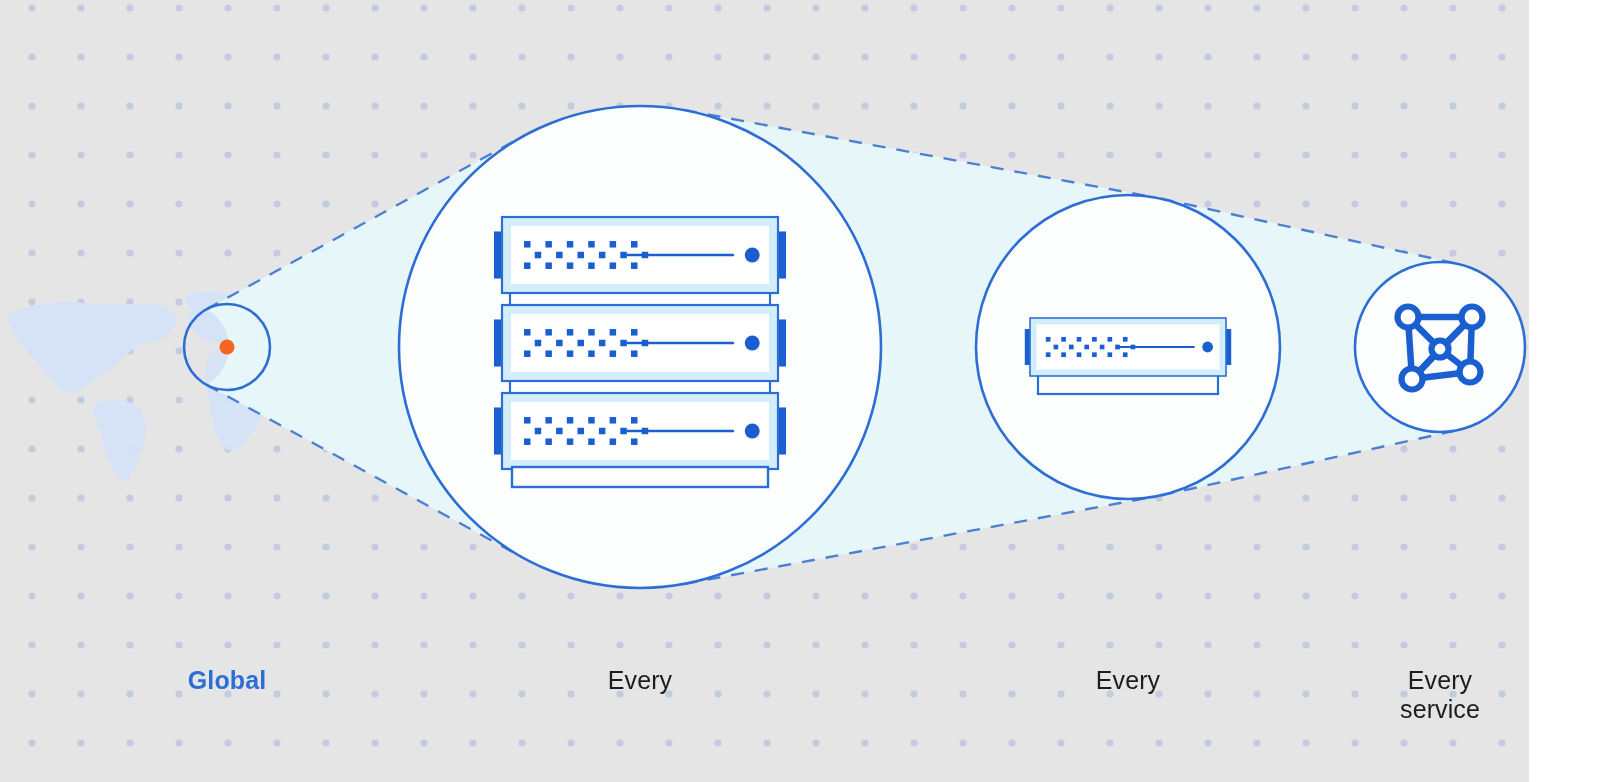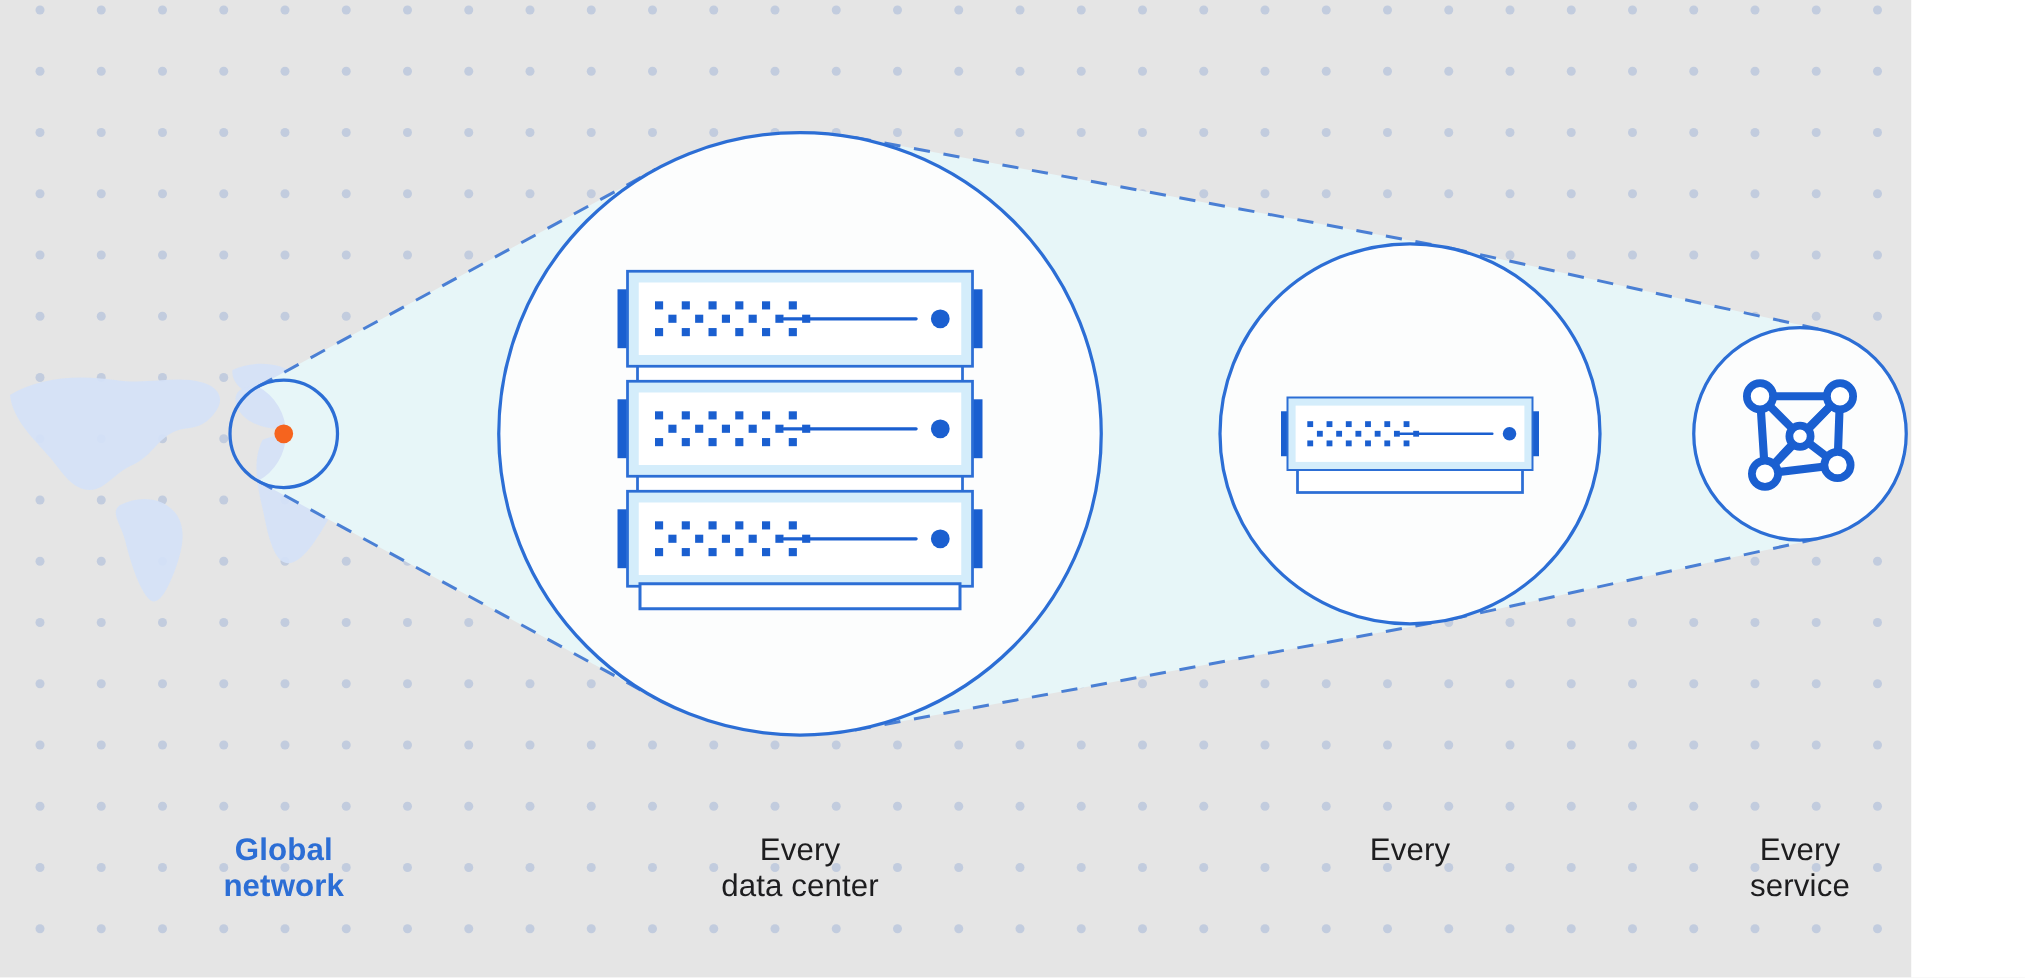--- a/index.html
+++ b/index.html
@@ -789,17 +789,17 @@
           <line x1="1472" y1="317" x2="1412" y2="379" stroke="#1a5fd0" stroke-width="6.5" stroke-linecap="round"></line>
           <circle cx="1408" cy="317" r="10.5" fill="#ffffff" stroke="#1a5fd0" stroke-width="6.2"></circle>
           <circle cx="1472" cy="317" r="10.5" fill="#ffffff" stroke="#1a5fd0" stroke-width="6.2"></circle>
           <circle cx="1440" cy="349" r="8.5" fill="#ffffff" stroke="#1a5fd0" stroke-width="6.2"></circle>
           <circle cx="1412" cy="379" r="10.5" fill="#ffffff" stroke="#1a5fd0" stroke-width="6.2"></circle>
           <circle cx="1470" cy="372" r="10.5" fill="#ffffff" stroke="#1a5fd0" stroke-width="6.2"></circle>
         </g>
       </g>
   </svg>
 
-  <div class="label accent" id="lab-0" style="left: 27px; top: 666px; width: 400px;"><span class="label-line">Global</span><span class="label-line">network</span></div>
-  <div class="label" id="lab-1" style="left: 440px; top: 666px; width: 400px;"><span class="label-line">Every</span><span class="label-line">data center</span></div>
+  <div class="label accent" id="lab-0" style="left: 27px; top: 666px; width: 400px;"><span class="label-line">Global</span></div>
+  <div class="label" id="lab-1" style="left: 440px; top: 666px; width: 400px;"><span class="label-line">Every</span></div>
   <div class="label" id="lab-2" style="left: 928px; top: 666px; width: 400px;"><span class="label-line">Every</span></div>
   <div class="label" id="lab-3" style="left: 1240px; top: 666px; width: 400px;"><span class="label-line">Every</span><span class="label-line">service</span></div>
 </div>
 
 </body></html>

